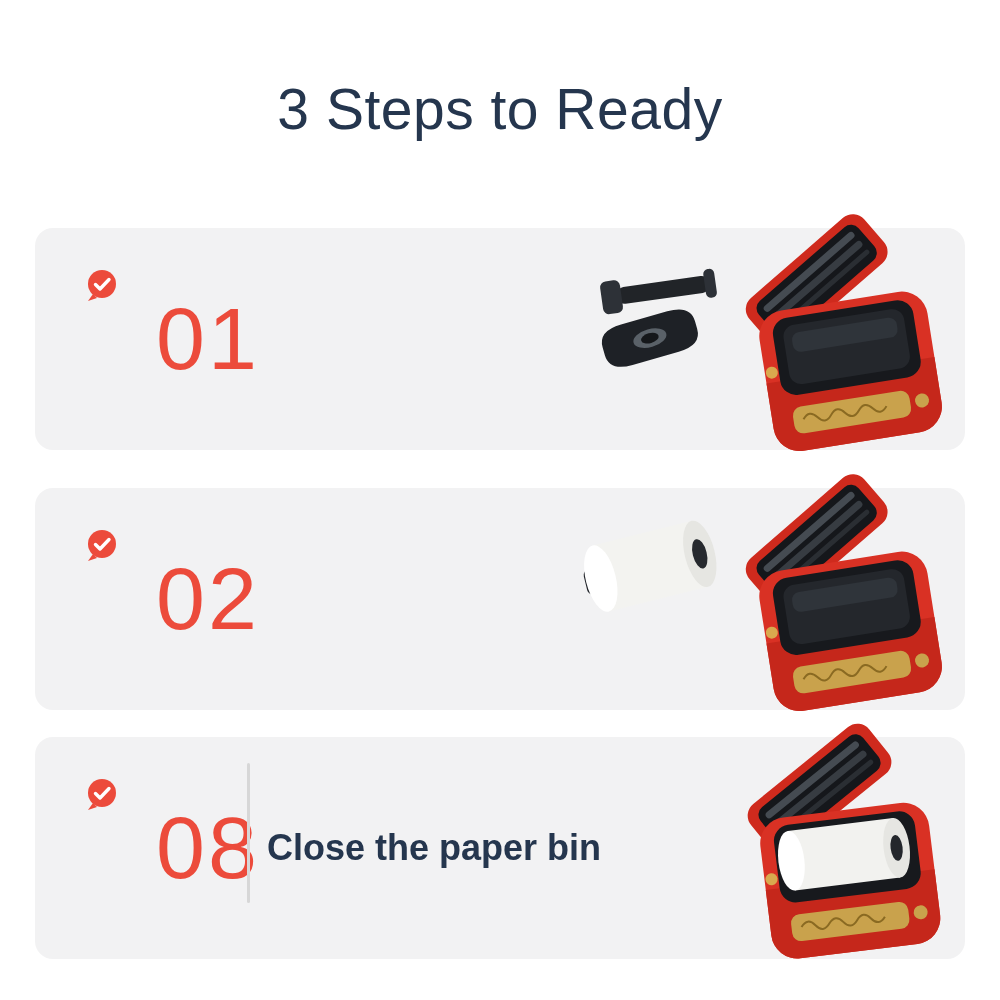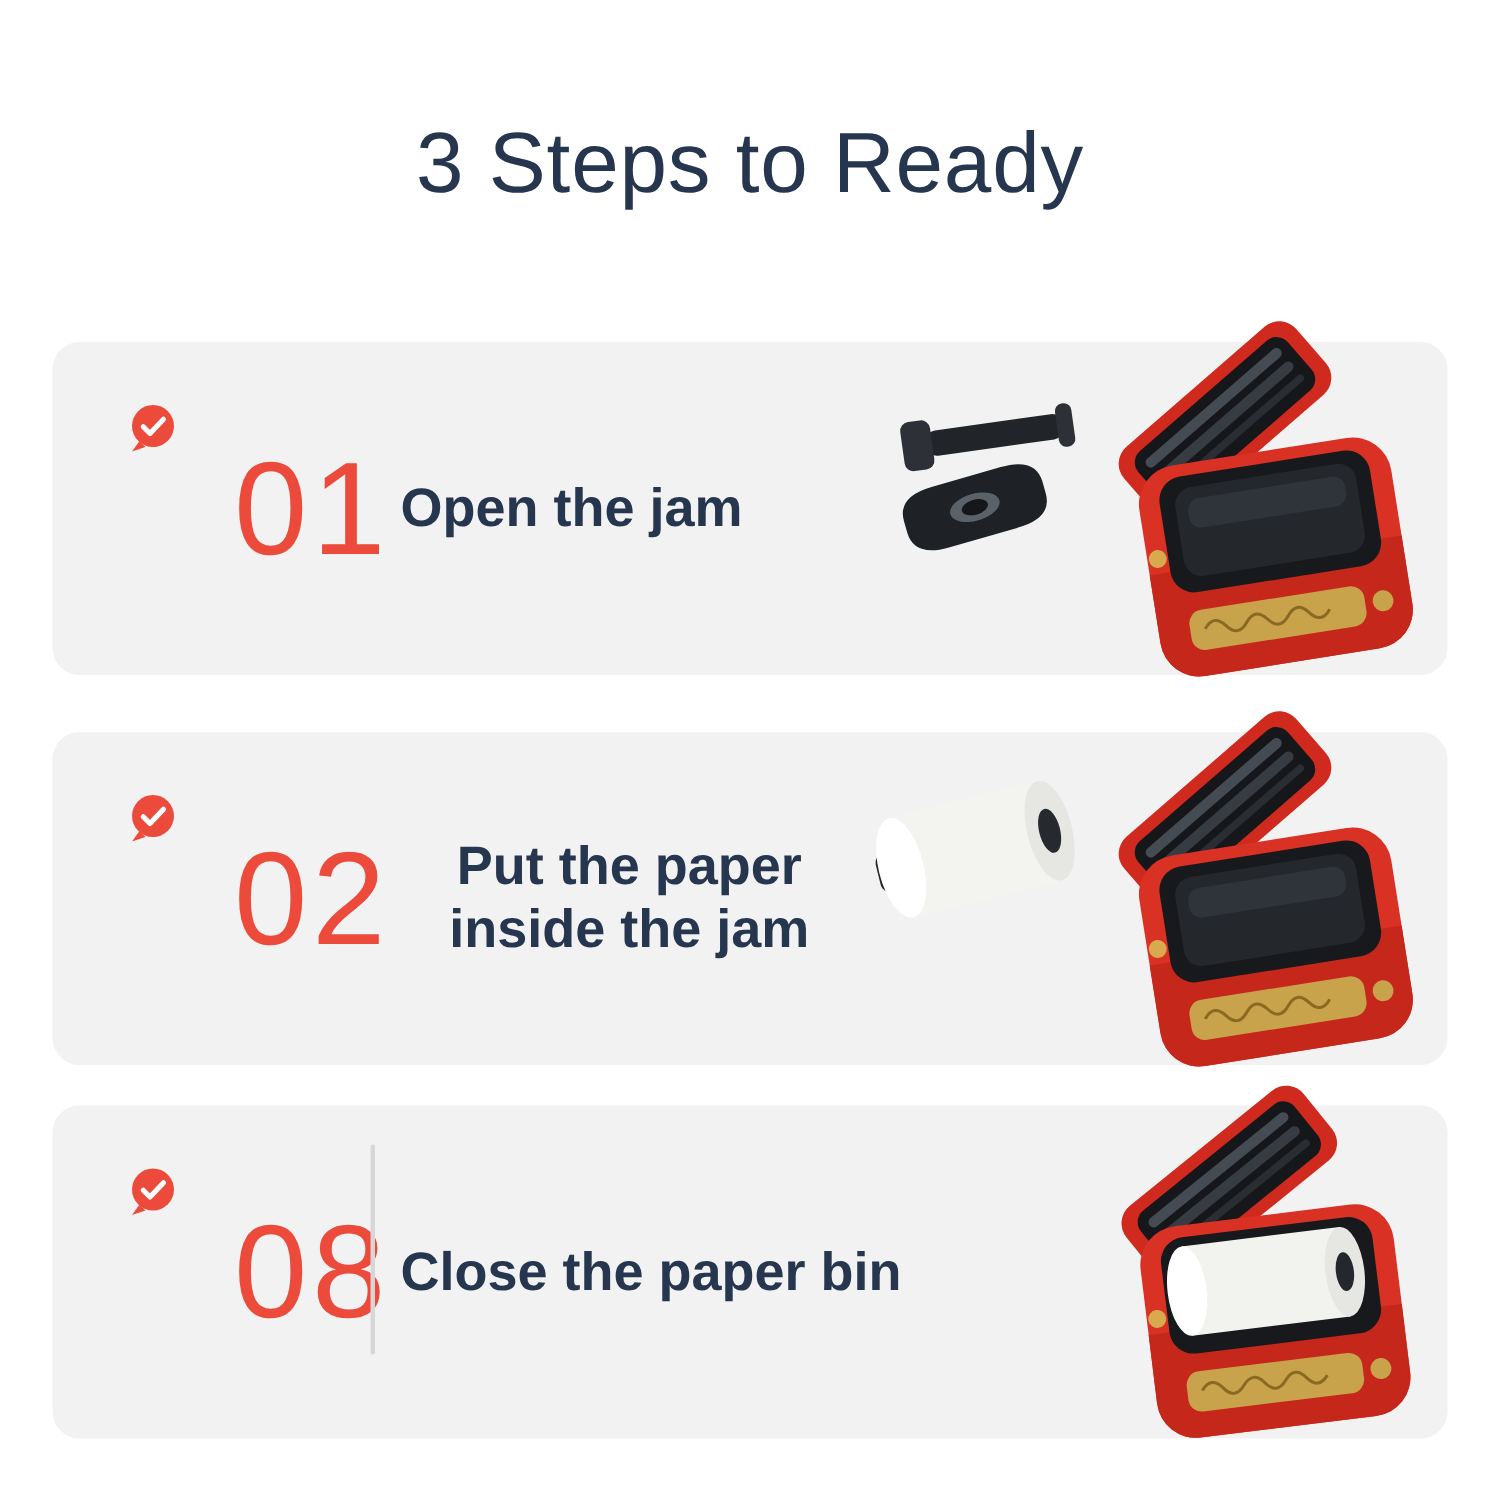--- a/index.html
+++ b/index.html
@@ -68,21 +68,20 @@
 
   <section class="card card1">
     <div class="badge">
       <svg viewBox="0 0 34 34">
         <path d="M8 26 L3 33 L12 30 Z" fill="var(--accent-red,#EC4B3B)"></path>
         <circle cx="17" cy="16" r="14" fill="var(--accent-red,#EC4B3B)"></circle>
         <path d="M10.5 16.5 L15 21 L24 11.5" stroke="#fff" stroke-width="3.4" fill="none" stroke-linecap="round" stroke-linejoin="round"></path>
       </svg>
     </div>
     <div class="num">01</div>
-    <div class="label">Open the jam</div>
     <div class="art">
       <svg viewBox="0 -14 400 264">
 
         <g>
           <g transform="rotate(-8 100 78)">
             <rect x="58" y="70" width="92" height="17" rx="7" fill="#212428"></rect>
             <rect x="42" y="62" width="20" height="33" rx="6" fill="#2d3137"></rect>
             <rect x="146" y="64" width="11" height="29" rx="5" fill="#2d3137"></rect>
           </g>
           <g transform="rotate(-16 92 130)">
@@ -116,21 +115,20 @@
 
   <section class="card card2">
     <div class="badge">
       <svg viewBox="0 0 34 34">
         <path d="M8 26 L3 33 L12 30 Z" fill="var(--accent-red,#EC4B3B)"></path>
         <circle cx="17" cy="16" r="14" fill="var(--accent-red,#EC4B3B)"></circle>
         <path d="M10.5 16.5 L15 21 L24 11.5" stroke="#fff" stroke-width="3.4" fill="none" stroke-linecap="round" stroke-linejoin="round"></path>
       </svg>
     </div>
     <div class="num">02</div>
-    <div class="label">Put the paper inside the jam</div>
     <div class="art">
       <svg viewBox="0 -14 400 264">
 
         <g>
           <g transform="rotate(-14 100 92)">
             <rect x="24" y="80" width="16" height="26" rx="6" fill="#24272c"></rect>
             <rect x="40" y="58" width="102" height="68" fill="#f3f3f0"></rect>
             <ellipse cx="40" cy="92" rx="15" ry="34" fill="var(--paper-white,#FFFFFF)"></ellipse>
             <ellipse cx="142" cy="92" rx="15" ry="34" fill="#e6e6e2"></ellipse>
             <ellipse cx="142" cy="92" rx="7" ry="15" fill="#26292e"></ellipse>

